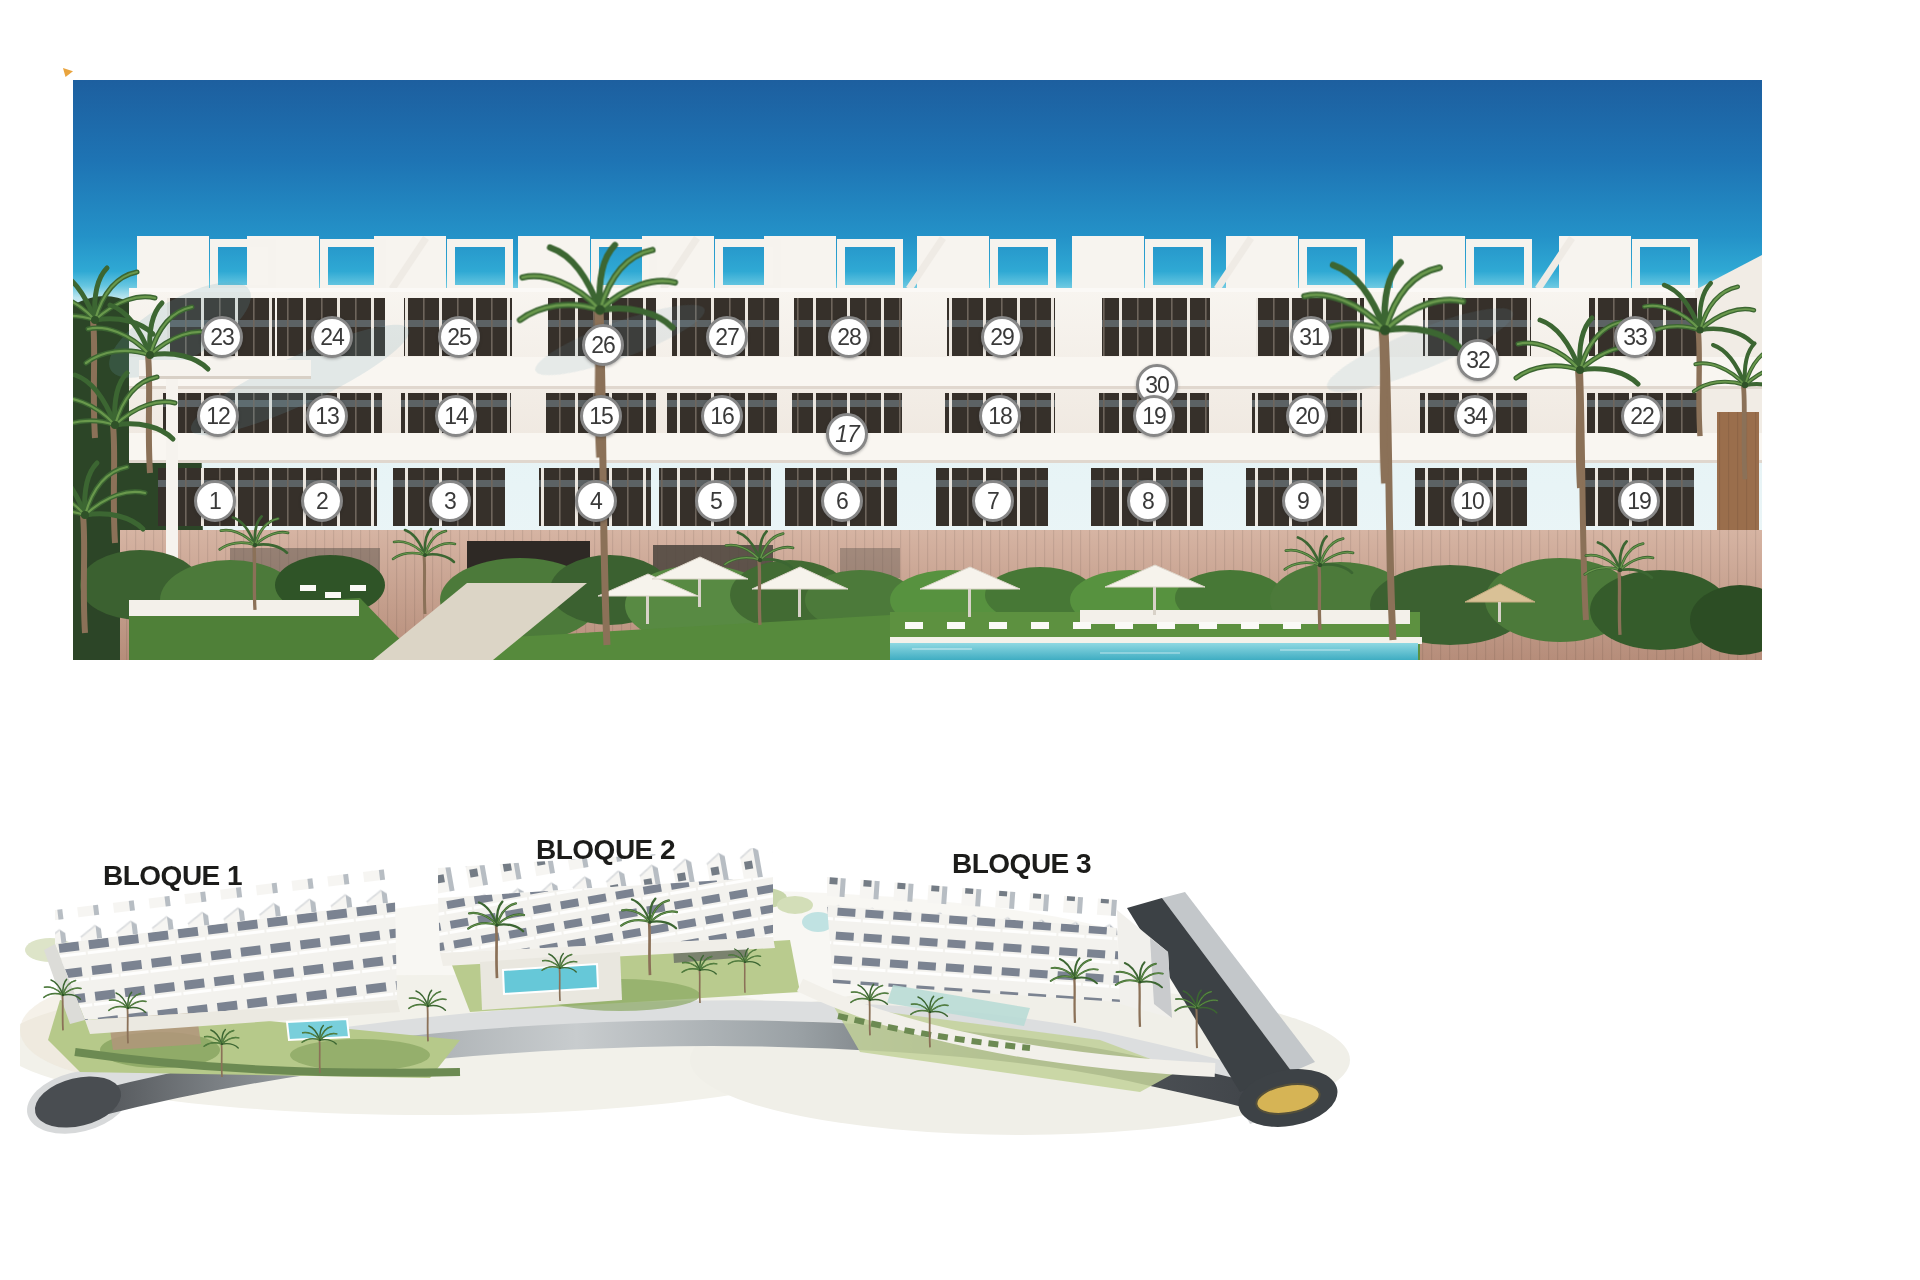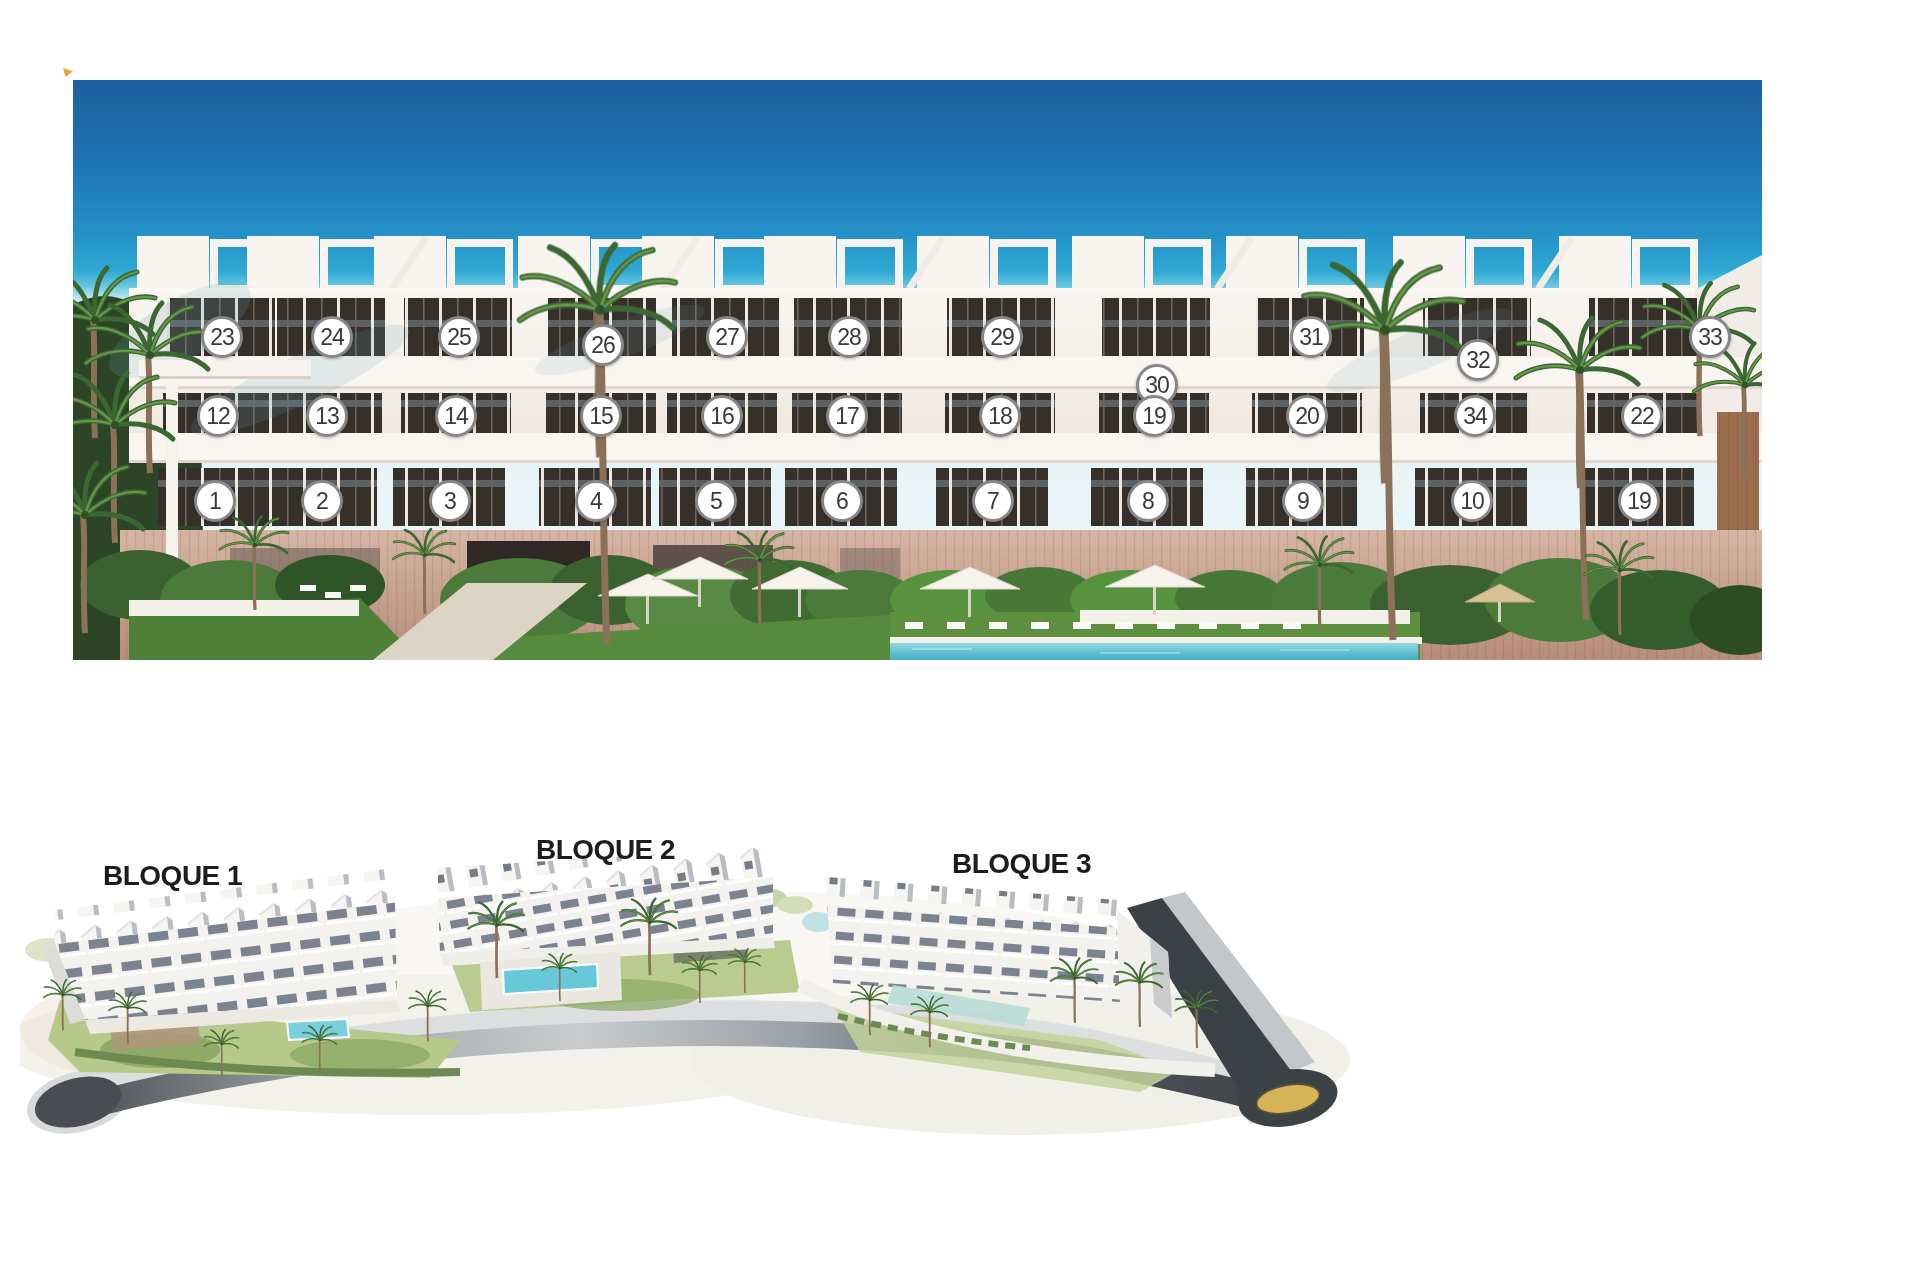--- a/index.html
+++ b/index.html
@@ -421,27 +421,27 @@
       <div class="unit-badge" style="left: 201px; top: 316px;">23</div>
       <div class="unit-badge" style="left: 311px; top: 316px;">24</div>
       <div class="unit-badge" style="left: 438px; top: 316px;">25</div>
       <div class="unit-badge" style="left: 582px; top: 324px;">26</div>
       <div class="unit-badge" style="left: 706px; top: 316px;">27</div>
       <div class="unit-badge" style="left: 828px; top: 316px;">28</div>
       <div class="unit-badge" style="left: 981px; top: 316px;">29</div>
       <div class="unit-badge" style="left: 1136px; top: 316px; margin-top: 48px;">30</div>
       <div class="unit-badge" style="left: 1290px; top: 316px;">31</div>
       <div class="unit-badge" style="left: 1457px; top: 316px; margin-top: 23px;">32</div>
-      <div class="unit-badge" style="left: 1689px; top: 316px;">33</div>
+      <div class="unit-badge" style="left: 1614px; top: 316px;">33</div>
       <div class="unit-badge" style="left: 197px; top: 395px;">12</div>
       <div class="unit-badge" style="left: 306px; top: 395px;">13</div>
       <div class="unit-badge" style="left: 435px; top: 395px;">14</div>
       <div class="unit-badge" style="left: 580px; top: 395px;">15</div>
       <div class="unit-badge" style="left: 701px; top: 395px;">16</div>
-      <div class="unit-badge" style="left: 826px; top: 395px;">17</div>
+      <div class="unit-badge" style="left: 826px; top: 413px; font-style: italic;">17</div>
       <div class="unit-badge" style="left: 979px; top: 395px;">18</div>
       <div class="unit-badge" style="left: 1133px; top: 395px;">19</div>
       <div class="unit-badge" style="left: 1286px; top: 395px;">20</div>
       <div class="unit-badge" style="left: 1454px; top: 395px;">34</div>
       <div class="unit-badge" style="left: 1621px; top: 395px;">22</div>
       <div class="unit-badge" style="left: 194px; top: 480px;">1</div>
       <div class="unit-badge" style="left: 301px; top: 480px;">2</div>
       <div class="unit-badge" style="left: 429px; top: 480px;">3</div>
       <div class="unit-badge" style="left: 575px; top: 480px;">4</div>
       <div class="unit-badge" style="left: 695px; top: 480px;">5</div>

